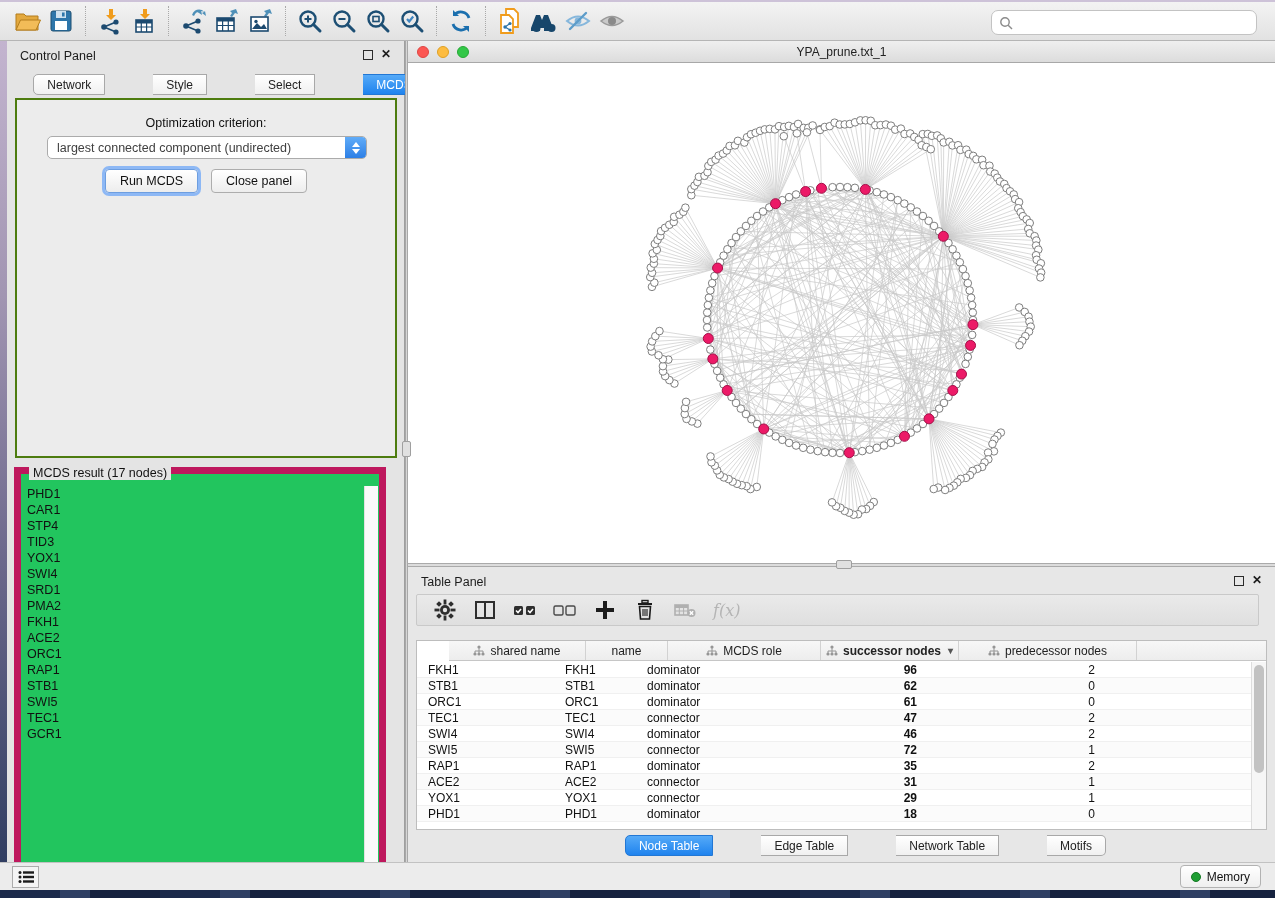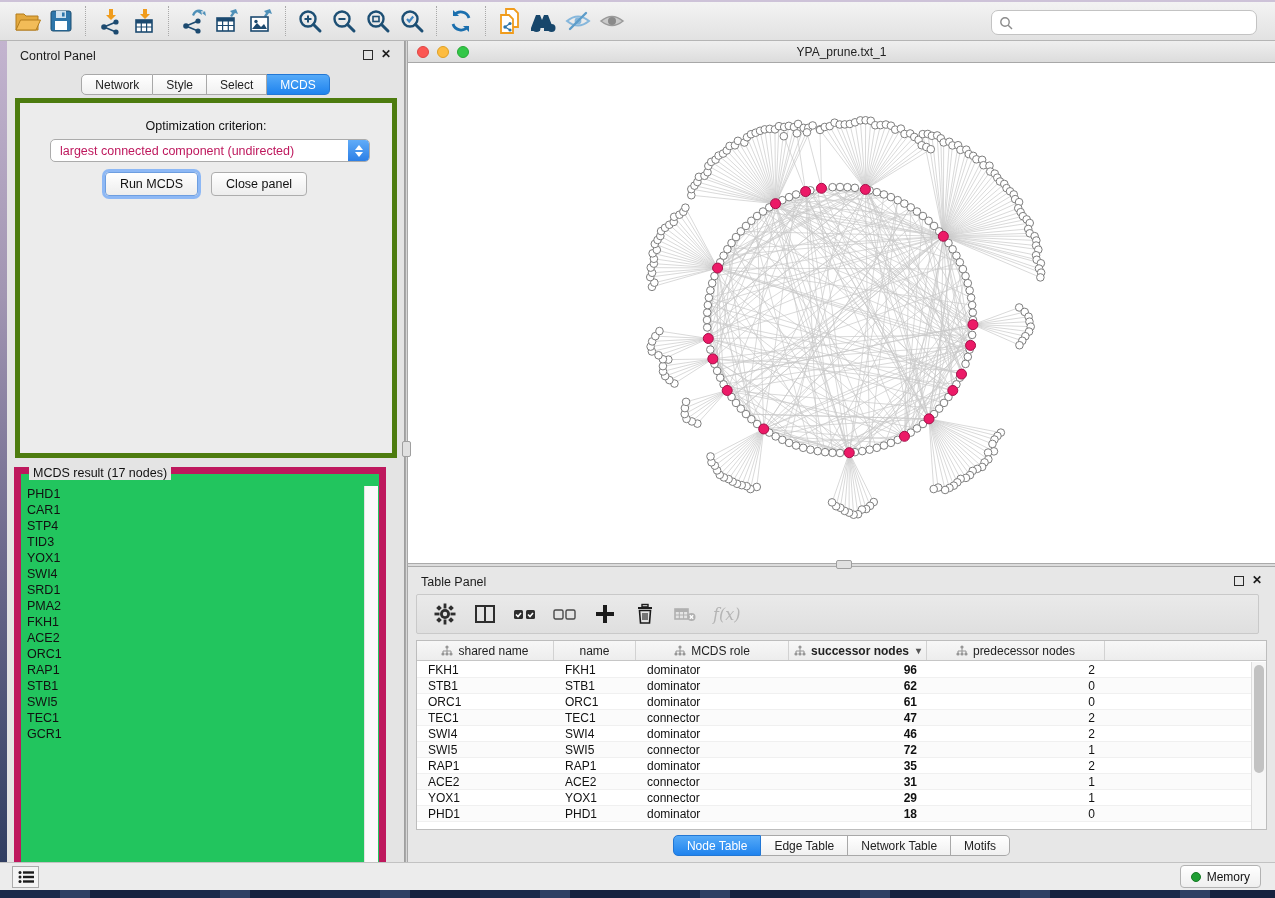--- a/index.html
+++ b/index.html
@@ -31,31 +31,31 @@
   .control-panel { position:absolute; left:7px; top:41px; width:398px; height:821px;
     background:#e4e4e4; border-right:1px solid #9f9f9f; }
   .panel-title-row { position:absolute; left:0; top:0; width:100%; height:26px; }
   .panel-title { position:absolute; left:13px; top:8px; font-size:12.5px; color:#1c1c1c; }
   .win-float { position:absolute; top:9px; width:10px; height:10px; border:1.4px solid #2b2b2b; background:transparent; }
   .win-close { position:absolute; top:6px; font-size:12px; font-weight:bold; color:#1c1c1c; }
   .cp-float { right:31px; } .cp-close { right:13px; }
 
   .seg-row { position:absolute; left:0; top:33px; width:100%; display:flex; justify-content:center; }
   .seg { height:21px; padding:0 13px; background:linear-gradient(#fff,#f0f0f0);
-    border:1px solid #a8a8a8; border-left:none; font-size:12px; display:flex; align-items:center; color:#222; }
+    border:1px solid #a8a8a8; border-left:none; font-size:12px; display:flex; align-items:center; color:#222;margin-left:48px; }
   .seg:first-child { border-left:1px solid #a8a8a8; border-radius:5px 0 0 5px; }
   .seg:last-child { border-radius:0 5px 5px 0; }
   .seg.active { background:linear-gradient(#55aaf8,#1f83ee); color:#fff; border-color:#2277d4; }
 
   .tab-content { position:absolute; left:8px; top:57px; width:382px; height:360px;
-    background:#ececec; border:5px solid #4d7c0f; }
+    background:#ececec; border:2px solid #4d7c0f; }
   .opt-label { position:absolute; left:0; top:16px; width:100%; text-align:center; font-size:12.5px; color:#111; }
   .opt-select { position:absolute; left:30px; top:36px; width:320px; height:23px; background:#fff;
     border:1px solid #ababab; border-radius:5px; display:flex; align-items:center; overflow:hidden; }
-  .opt-select .val { flex:1; padding-left:9px; font-size:12.5px; color:#be185d; white-space:nowrap; }
+  .opt-select .val { flex:1; padding-left:9px; font-size:12.5px; color:#404040; white-space:nowrap; }
   .stepper { width:21px; height:23px; background:linear-gradient(#63aef9,#2a7de5); border-radius:0 4px 4px 0;
     display:flex; flex-direction:column; align-items:center; justify-content:center; gap:2px; }
   .stepper i { width:0; height:0; border-left:4px solid transparent; border-right:4px solid transparent; }
   .stepper .up { border-bottom:5px solid #fff; } .stepper .dn { border-top:5px solid #fff; }
   .btn { height:24px; background:linear-gradient(#fff,#ededed); border:1px solid #adadad;
     border-radius:4px; font-size:12.5px; padding:0 14px; color:#111; font-family:"Liberation Sans",sans-serif; }
   .btn.focus-ring { box-shadow:0 0 0 3px rgba(90,156,250,.65); border-color:#6d9ee0; }
   .btn-row { position:absolute; left:0; top:69px; width:100%; display:flex; justify-content:center; gap:13px; }
 
   .result-box { position:absolute; left:7px; top:426px; width:372px; height:418px;
@@ -83,28 +83,28 @@
   .light { width:12px; height:12px; border-radius:50%; }
   .light.red { background:#fc5753; border:1px solid #de4643; }
   .light.yellow { background:#fdbc40; border:1px solid #dfa023; }
   .light.green { background:#33c748; border:1px solid #27a835; }
   .net-title { position:absolute; left:0; top:4px; width:100%; text-align:center; font-size:12px; color:#222; }
   .net-canvas { position:absolute; left:0; top:22px; width:867px; height:500px; background:#fff; }
 
   
   .table-panel { position:absolute; left:408px; top:567px; width:867px; height:295px; background:#e7e7e7; }
   .tp-float { right:31px; } .tp-close { right:13px; }
-  .tp-toolbar { position:absolute; left:8px; top:27px; right:16px; height:40px;
+  .tp-toolbar { position:absolute; left:8px; top:27px; right:16px; height:32px;
     background:linear-gradient(#eaeaea,#dfdfdf); border:1px solid #c9c9c9; border-radius:2px;
     display:flex; align-items:center; gap:16px; padding-left:16px; }
   .tp-icon { width:24px; height:24px; display:flex; align-items:center; justify-content:center; }
   .fx-label { font-family:"DejaVu Serif",serif; font-style:italic; font-size:16px; color:#b4b4b4; }
 
   .grid { position:absolute; left:8px; top:73px; right:8px; height:190px; background:#fff;
-    border:1px solid #bdbdbd; }
+    border:1px solid #bdbdbd;padding-left:32px; }
   .grid-header { display:flex; height:20px; background:linear-gradient(#f7f7f7,#ededed);
     border-bottom:1px solid #c6c6c6; }
   .gh-cell { display:flex; align-items:center; justify-content:center; gap:5px;
     border-right:1px solid #d2d2d2; font-size:12px; color:#222; position:relative; }
   .gh-cell .org { opacity:.75; }
   .sort-arrow { font-size:10px; color:#555; margin-left:2px; }
   .c0{width:137px;} .c1{width:82px;} .c2{width:153px;} .c3{width:138px;font-weight:bold;} .c4{width:178px;}
   .gh-fill { flex:1; border-right:none; }
   .grid-body { position:absolute; left:0; top:21px; right:15px; bottom:0; overflow:hidden; }
   .t-row { display:flex; height:16px; line-height:16px; font-size:12px; color:#111;

